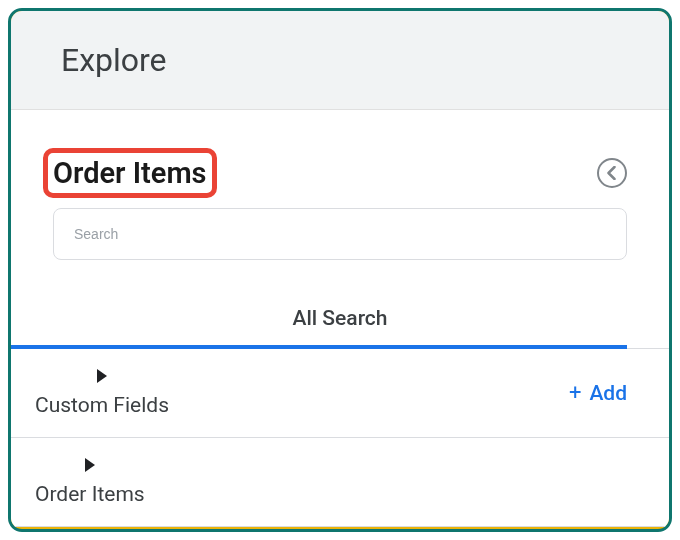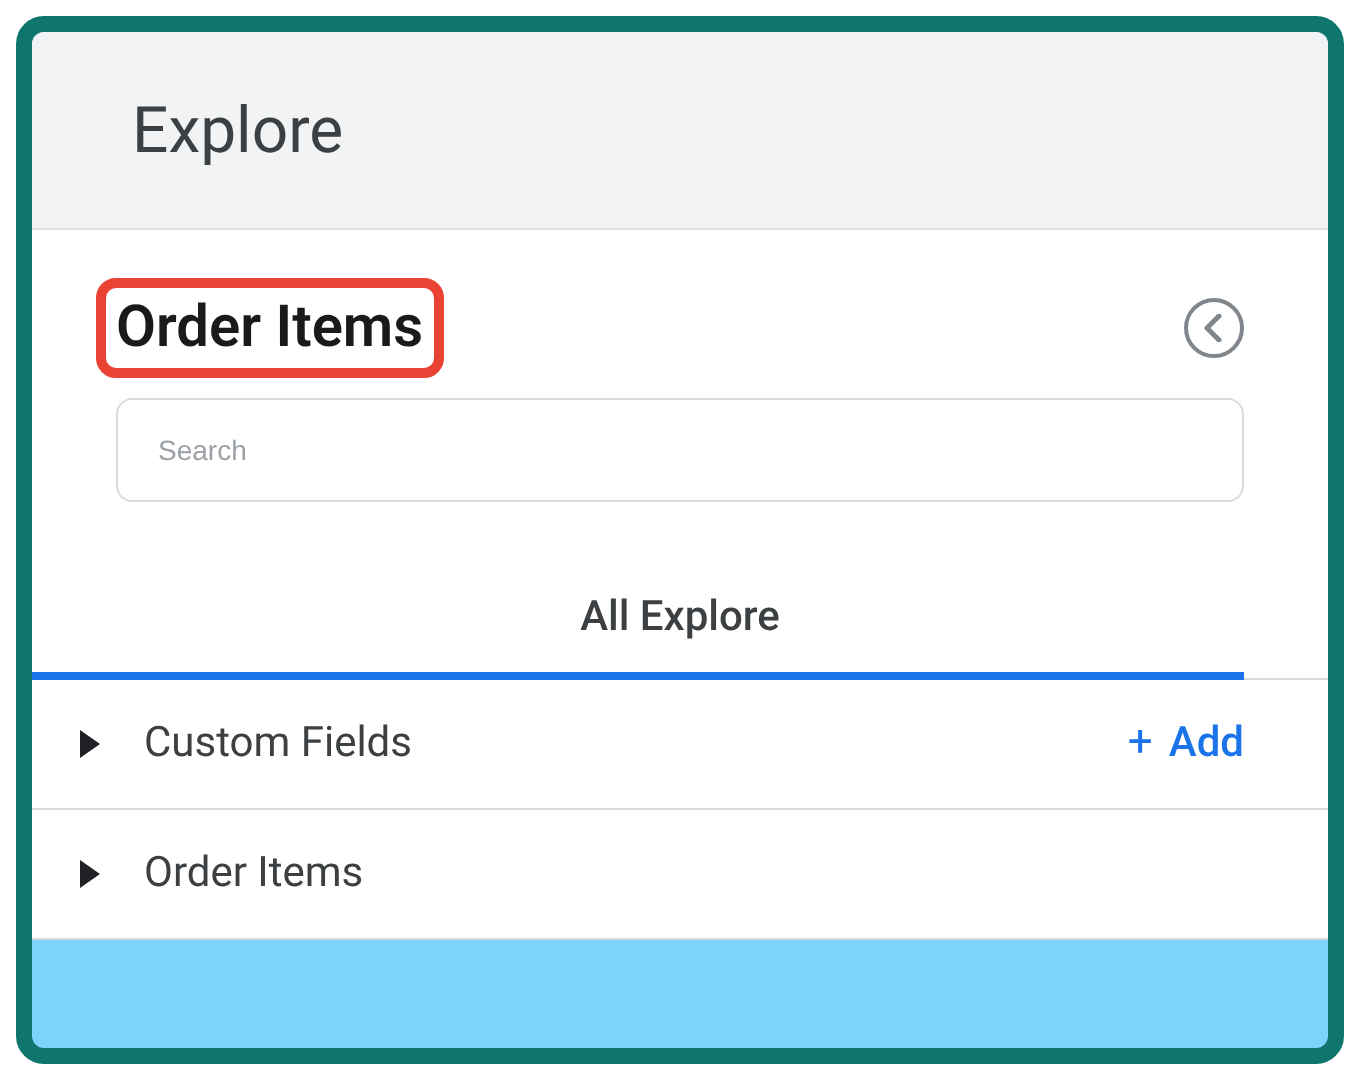--- a/index.html
+++ b/index.html
@@ -1,36 +1,36 @@
 <!DOCTYPE html>
 <html><head>
   <meta charset="utf-8">
   <style>
     * { margin:0; padding:0; box-sizing:border-box; }
     body { font-family:-apple-system,BlinkMacSystemFont,"Segoe UI",Roboto,Helvetica,Arial,sans-serif; background:#fff; width:680px; height:540px; position:relative; }
-    .window { margin:8px; width:664px; height:524px; border:8px solid #0f766e; border-radius:14px; overflow:hidden; background:#7dd3fc; }
+    .window { margin:8px; width:664px; height:524px; border:3px solid #0f766e; border-radius:14px; overflow:hidden; background:#eab308; }
     .header { background:#f1f3f4; padding:30px 36px 30px 50px; border-bottom:1px solid #e0e0e0; }
     .header h1 { font-size:32px; font-weight:400; color:#3c4043; letter-spacing:0; }
-    .content { padding:32px 42px 0 42px; background:#fff; }
+    .content { padding:46px 42px 0 42px; background:#fff; }
     .title-row { display:flex; align-items:center; justify-content:space-between; margin-bottom:18px; }
     .title-wrap { position:relative; display:inline-block; }
     .title { font-size:29px; font-weight:600; color:#1a1a1a; letter-spacing:0; }
     .highlight-box { position:absolute; left:-10px; right:-10px; top:-8px; bottom:-8px; border:5px solid #ea4335; border-radius:10px; pointer-events:none; }
     .collapse-btn { width:30px; height:30px; border:2.5px solid #80868b; border-radius:50%; display:flex; align-items:center; justify-content:center; cursor:pointer; }
     .collapse-btn svg { width:12px; height:14px; }
     .search-box { width:100%; border:1px solid #dadce0; border-radius:8px; padding:17px 20px; font-size:14px; color:#9aa0a6; background:#fff; outline:none; margin-bottom:28px; }
     .search-box::placeholder { color:#9aa0a6; }
     .tabs-wrap { margin:0 -42px; border-bottom:1px solid #dadce0; }
     .tabs { display:flex; padding:0 42px; }
     .tab { flex:1; text-align:center; padding:18px 0 18px 0; font-size:21px; color:#5f6368; cursor:pointer; position:relative; }
     .tab.active { color:#3c4043; font-weight:500; }
     .tab.active::after { content:""; position:absolute; left:-42px; right:0; bottom:-1px; height:4px; background:#1a73e8; }
     .section { margin:0 -42px; border-bottom:1px solid #dadce0; }
     .section-row { display:flex; align-items:center; padding:20px 42px 20px 24px; justify-content:space-between; cursor:pointer; }
-    .section-left { display:flex; align-items:center; gap:22px; }
+    .section-left { display:flex; align-items:center; gap:10px;flex-direction:column; }
     .tri { width:0; height:0; border-top:7px solid transparent; border-bottom:7px solid transparent; border-left:10px solid #202124; }
     .section-label { font-size:21px; color:#3c4043; font-weight:400; }
     .add-btn { display:flex; align-items:center; gap:8px; color:#1a73e8; font-size:21px; font-weight:500; cursor:pointer; }
     .add-btn .plus { font-size:22px; font-weight:400; line-height:1; }
   </style>
 </head>
 <body>
 
 <div class="window">
   <div class="header">
@@ -47,21 +47,21 @@
         <svg viewBox="0 0 12 14">
           <polyline points="8.5,1 2.5,7 8.5,13" fill="none" stroke="#80868b" stroke-width="2.5" stroke-linecap="round" stroke-linejoin="round"></polyline>
         </svg>
       </div>
     </div>
 
     <input class="search-box" type="text" placeholder="Search" style="">
 
     <div class="tabs-wrap">
       <div class="tabs">
-        <div class="tab active">All Explore</div>
+        <div class="tab active">All Search</div>
       </div>
     </div>
 
     <div class="section">
       <div class="section-row">
         <div class="section-left">
           <span class="tri"></span>
           <span class="section-label">Custom Fields</span>
         </div>
         <div class="add-btn">

